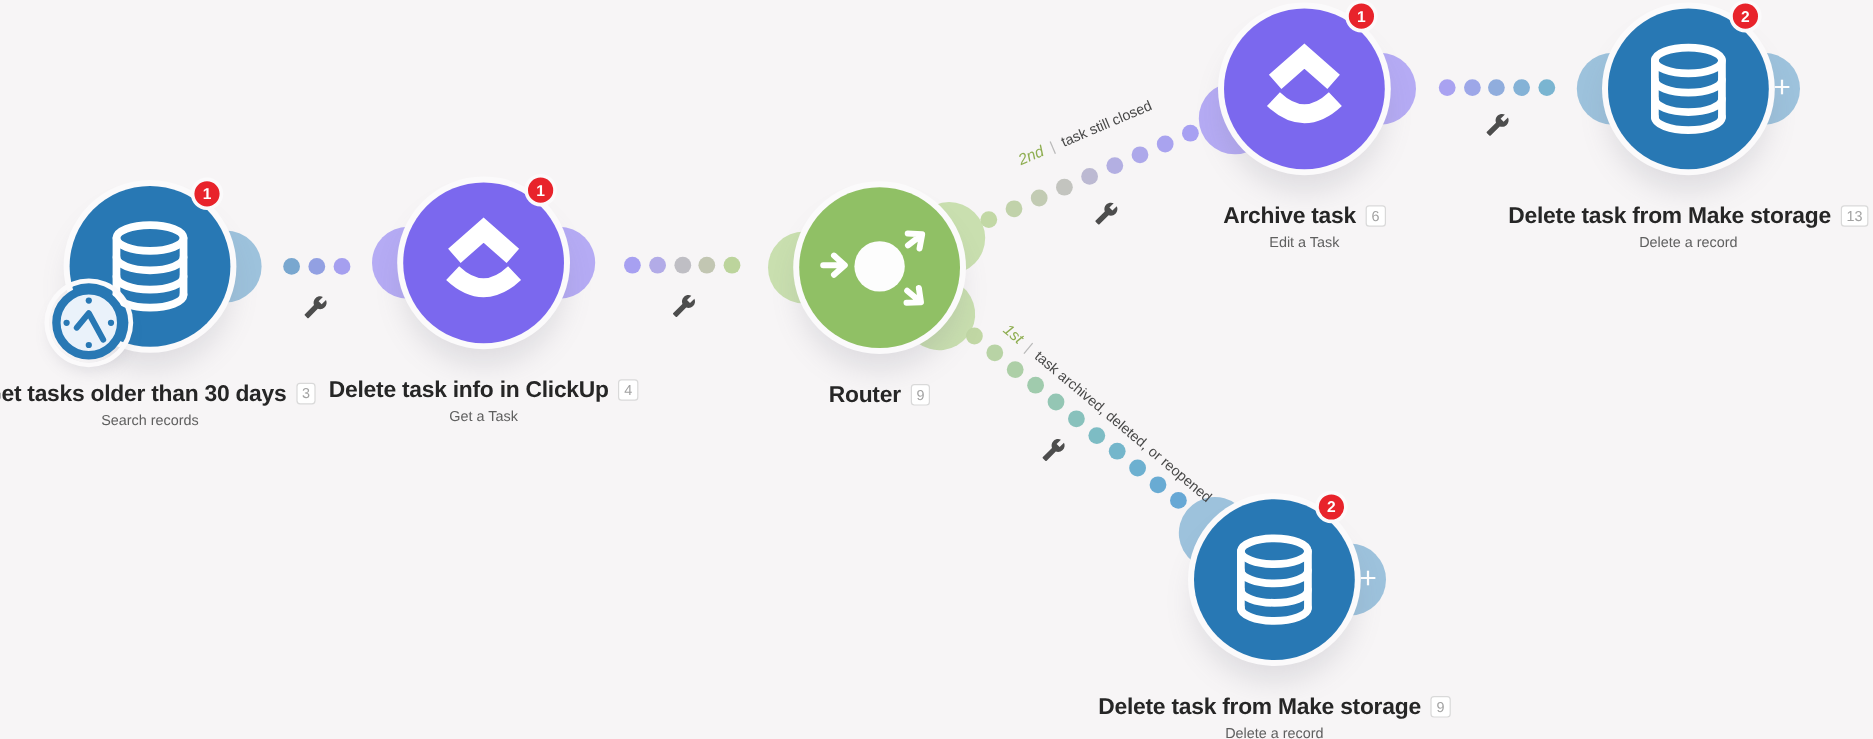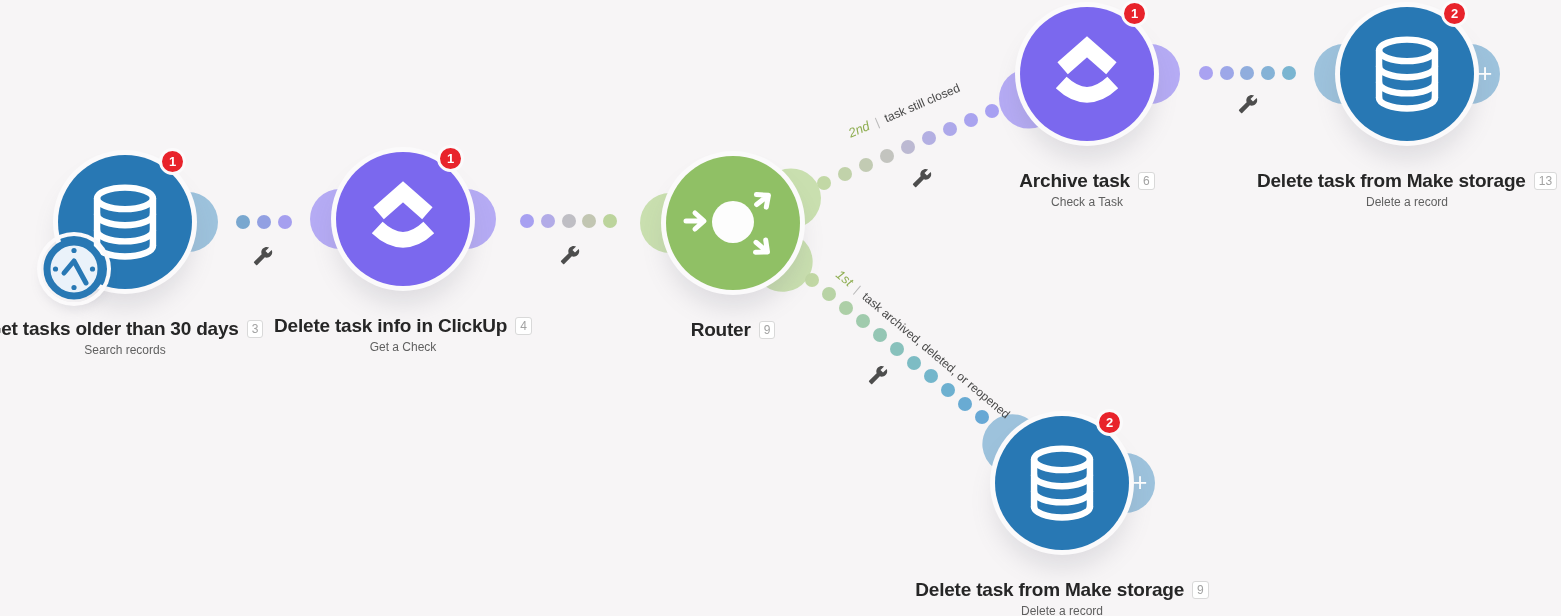--- a/index.html
+++ b/index.html
@@ -116,21 +116,21 @@
     <div class="circle svc-clickup">
       <svg class="icon" width="86" height="86" viewBox="-30 -30 60 60">
         <path d="M-17,-4 L0,-19 L17,-4" fill="none" stroke="#fff" stroke-width="11" stroke-linecap="butt" stroke-linejoin="miter"></path>
         <path d="M-18,6 Q0,23 18,6" fill="none" stroke="#fff" stroke-width="11" stroke-linecap="butt"></path>
       </svg>
     </div>
     <div class="badge">1</div>
     <div class="label-row">
       <span class="title">Delete task info in ClickUp</span><span class="num">4</span>
     </div>
-    <div class="subtitle">Get a Check</div>
+    <div class="subtitle">Get a Task</div>
   </div>
 
   <div class="node" style="left:733px;top:223px">
     <div class="conn-wrap" style="transform:rotate(180deg)">
       <div class="half-disc conn-green"></div>
     </div>
     <div class="conn-wrap" style="transform:rotate(-23deg)">
       <div class="half-disc conn-green"></div>
     </div>
     <div class="conn-wrap" style="transform:rotate(38deg)">
@@ -165,21 +165,21 @@
     <div class="circle svc-clickup">
       <svg class="icon" width="86" height="86" viewBox="-30 -30 60 60">
         <path d="M-17,-4 L0,-19 L17,-4" fill="none" stroke="#fff" stroke-width="11" stroke-linecap="butt" stroke-linejoin="miter"></path>
         <path d="M-18,6 Q0,23 18,6" fill="none" stroke="#fff" stroke-width="11" stroke-linecap="butt"></path>
       </svg>
     </div>
     <div class="badge">1</div>
     <div class="label-row">
       <span class="title">Archive task</span><span class="num">6</span>
     </div>
-    <div class="subtitle">Check a Task</div>
+    <div class="subtitle">Edit a Task</div>
   </div>
 
   <div class="node" style="left:1407px;top:74px">
     <div class="conn-wrap" style="transform:rotate(180deg)">
       <div class="half-disc conn-blue"></div>
     </div>
     <div class="conn-wrap" style="transform:rotate(0deg)">
       <div class="half-disc conn-blue">
         <span class="plus-sign">+</span>
       </div>

